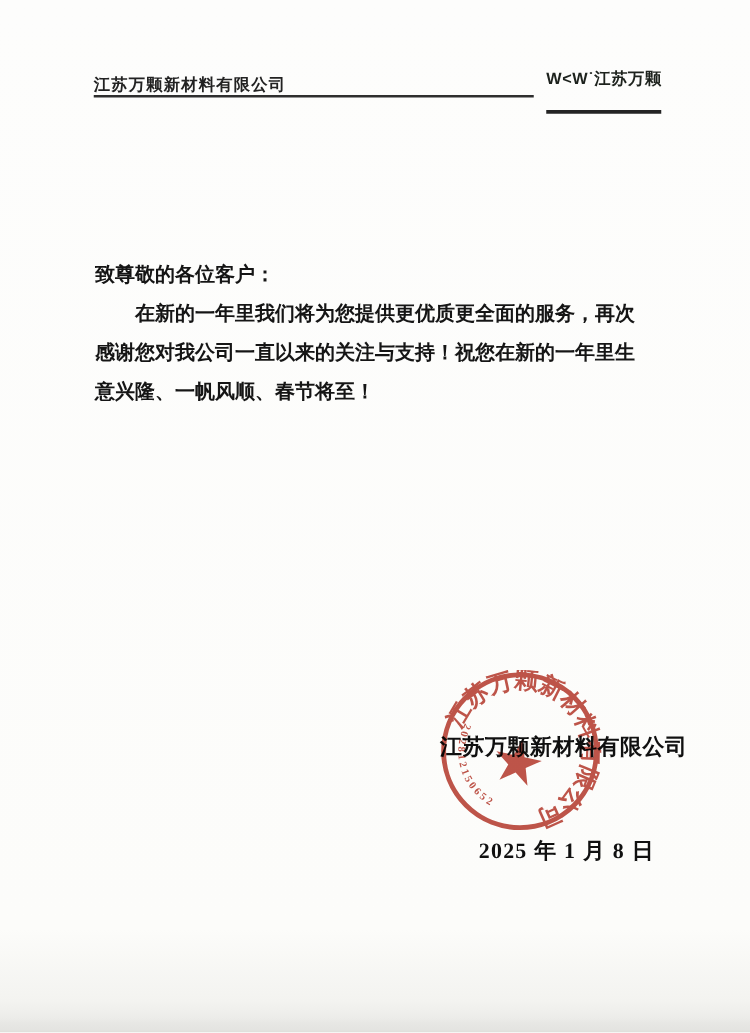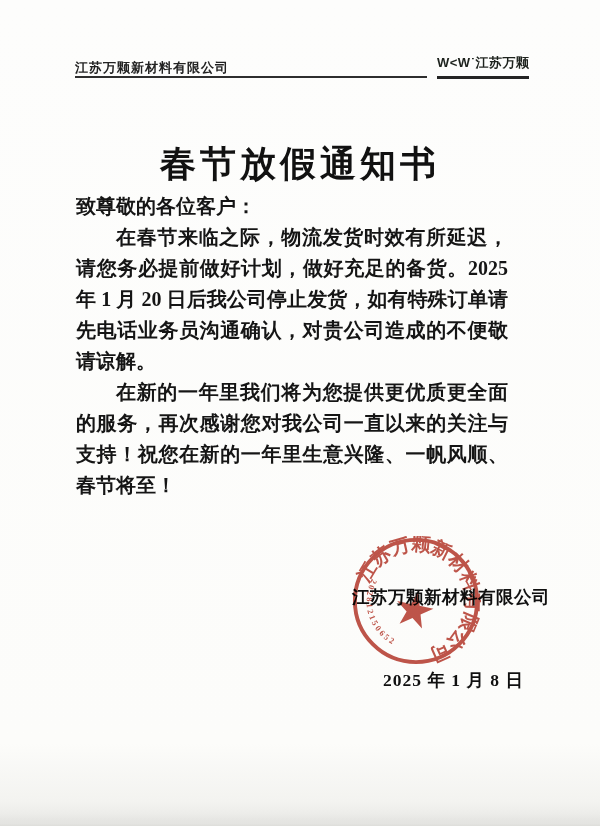--- a/index.html
+++ b/index.html
@@ -18,33 +18,33 @@
     white-space:nowrap;
   }
   .header-rule{
     position:absolute;left:75px;top:76px;width:352px;height:2px;
     background:#2e2e2e;
   }
   .logo{
     position:absolute;left:437px;top:54px;
     font-family:"Liberation Sans","DejaVu Sans",sans-serif;
     font-weight:900;font-size:13px;letter-spacing:0.5px;color:#1d221d;
-    border-bottom:3px solid #242424;padding-bottom:4px;
+    border-bottom:3px solid #242424;padding-bottom:16px;
     white-space:nowrap;
   }
   
   .title{
     position:absolute;left:0;top:140px;width:600px;
     text-align:center;
     font-size:36px;font-weight:900;letter-spacing:4px;color:#111;
   }
   
   .body-text{
-    position:absolute;left:76px;top:191px;width:432px;
-    font-size:20px;line-height:31px;font-weight:bold;
+    position:absolute;left:76px;top:205px;width:432px;
+    font-size:16px;line-height:31px;font-weight:bold;
     text-align:justify;color:#151515;font-family:Liberation Serif, serif;
   }
   .salutation{margin:0;}
   .body-text p{margin:0;text-indent:2em;}
   
   .sign-company{
     position:absolute;left:352px;top:585px;
     font-size:17.5px;font-weight:bold;color:#101010;
     letter-spacing:0.5px;z-index:3;white-space:nowrap;
   }
@@ -67,25 +67,23 @@
 </style>
 </head>
 <body>
 
 <div class="page">
 
   <div class="header-company">江苏万颗新材料有限公司</div>
   <div class="header-rule"></div>
   <div class="logo">W&lt;W˙江苏万颗</div>
 
-  <div class="title">春节放假通知书</div>
 
   <div class="body-text">
     <div class="salutation">致尊敬的各位客户：</div>
-    <p>在春节来临之际，物流发货时效有所延迟，请您务必提前做好计划，做好充足的备货。2025 年 1 月 20 日后我公司停止发货，如有特殊订单请先电话业务员沟通确认，对贵公司造成的不便敬请谅解。</p>
     <p>在新的一年里我们将为您提供更优质更全面的服务，再次感谢您对我公司一直以来的关注与支持！祝您在新的一年里生意兴隆、一帆风顺、春节将至！</p>
   </div>
 
   <div class="sign-company">江苏万颗新材料有限公司</div>
   <div class="sign-date">2025 年 1 月 8 日</div>
 
   <svg class="seal" viewBox="0 0 200 200" preserveAspectRatio="none">
     <defs>
       <path id="ringTextPath" d="M 26.7,73.3 A 78,78 0 1 1 113.5,176.8" fill="none"></path>
       <path id="serialPath" d="M 24,100 A 76,76 0 0 0 176,100" fill="none"></path>

